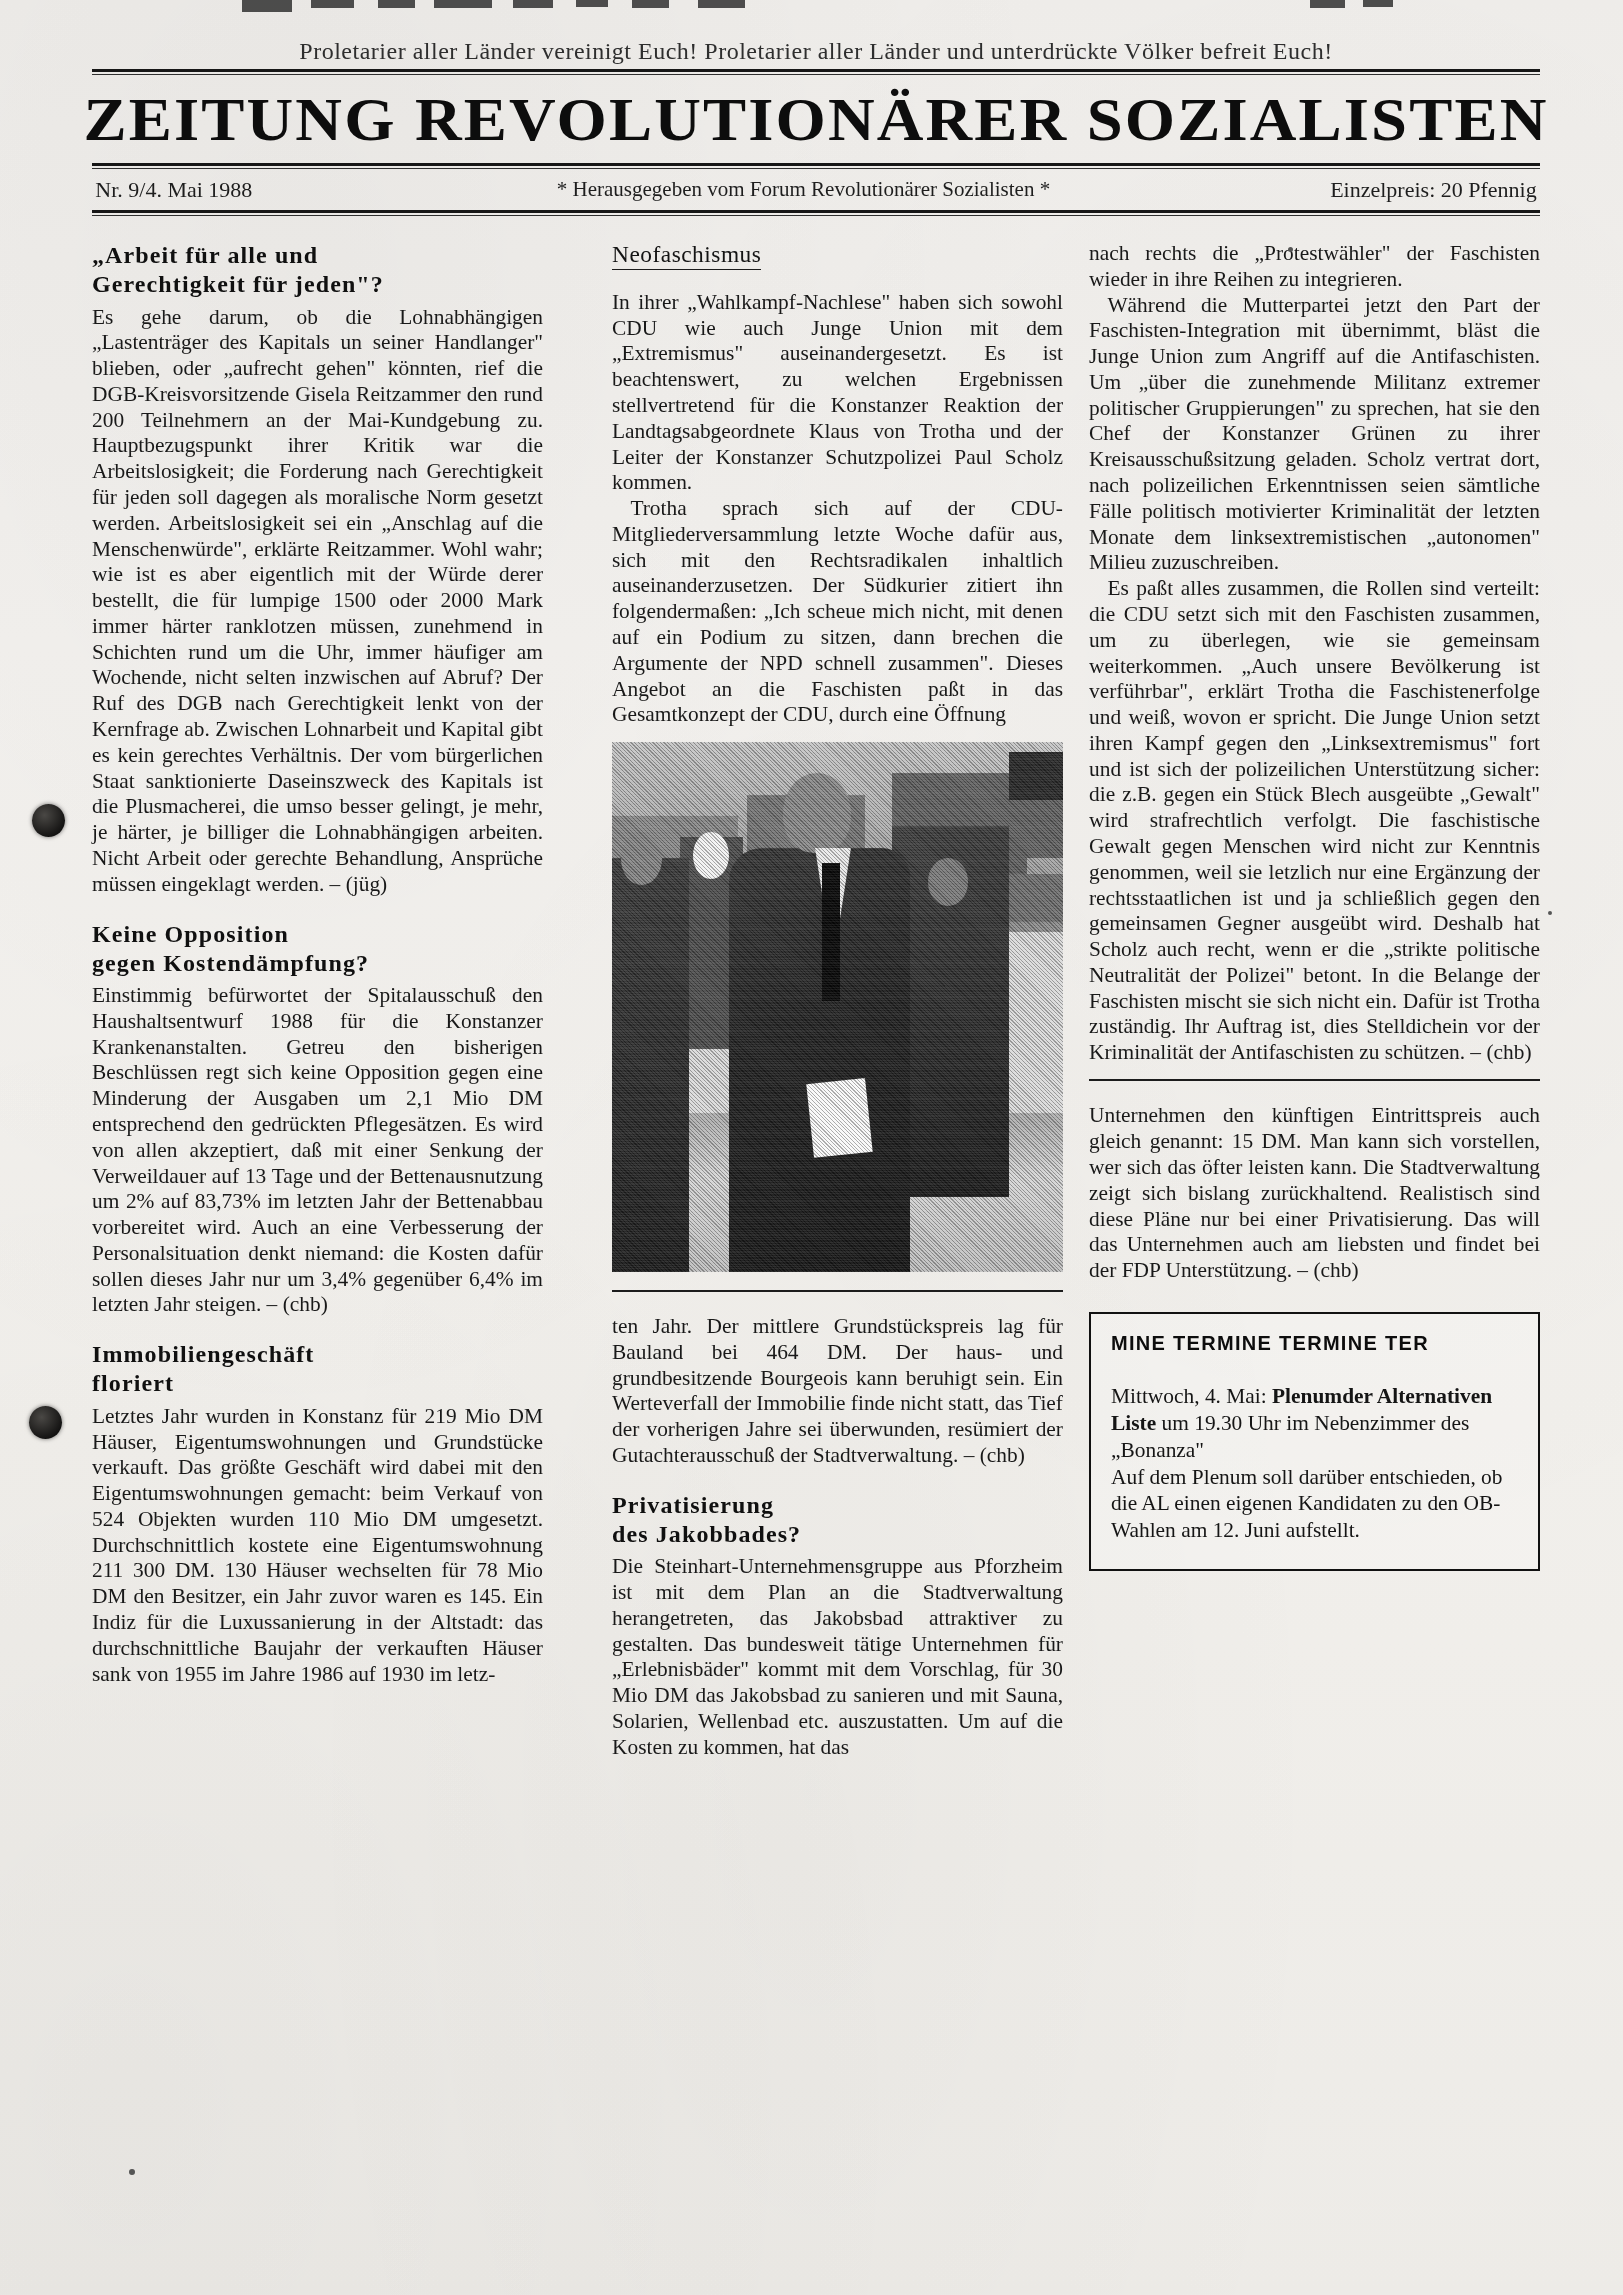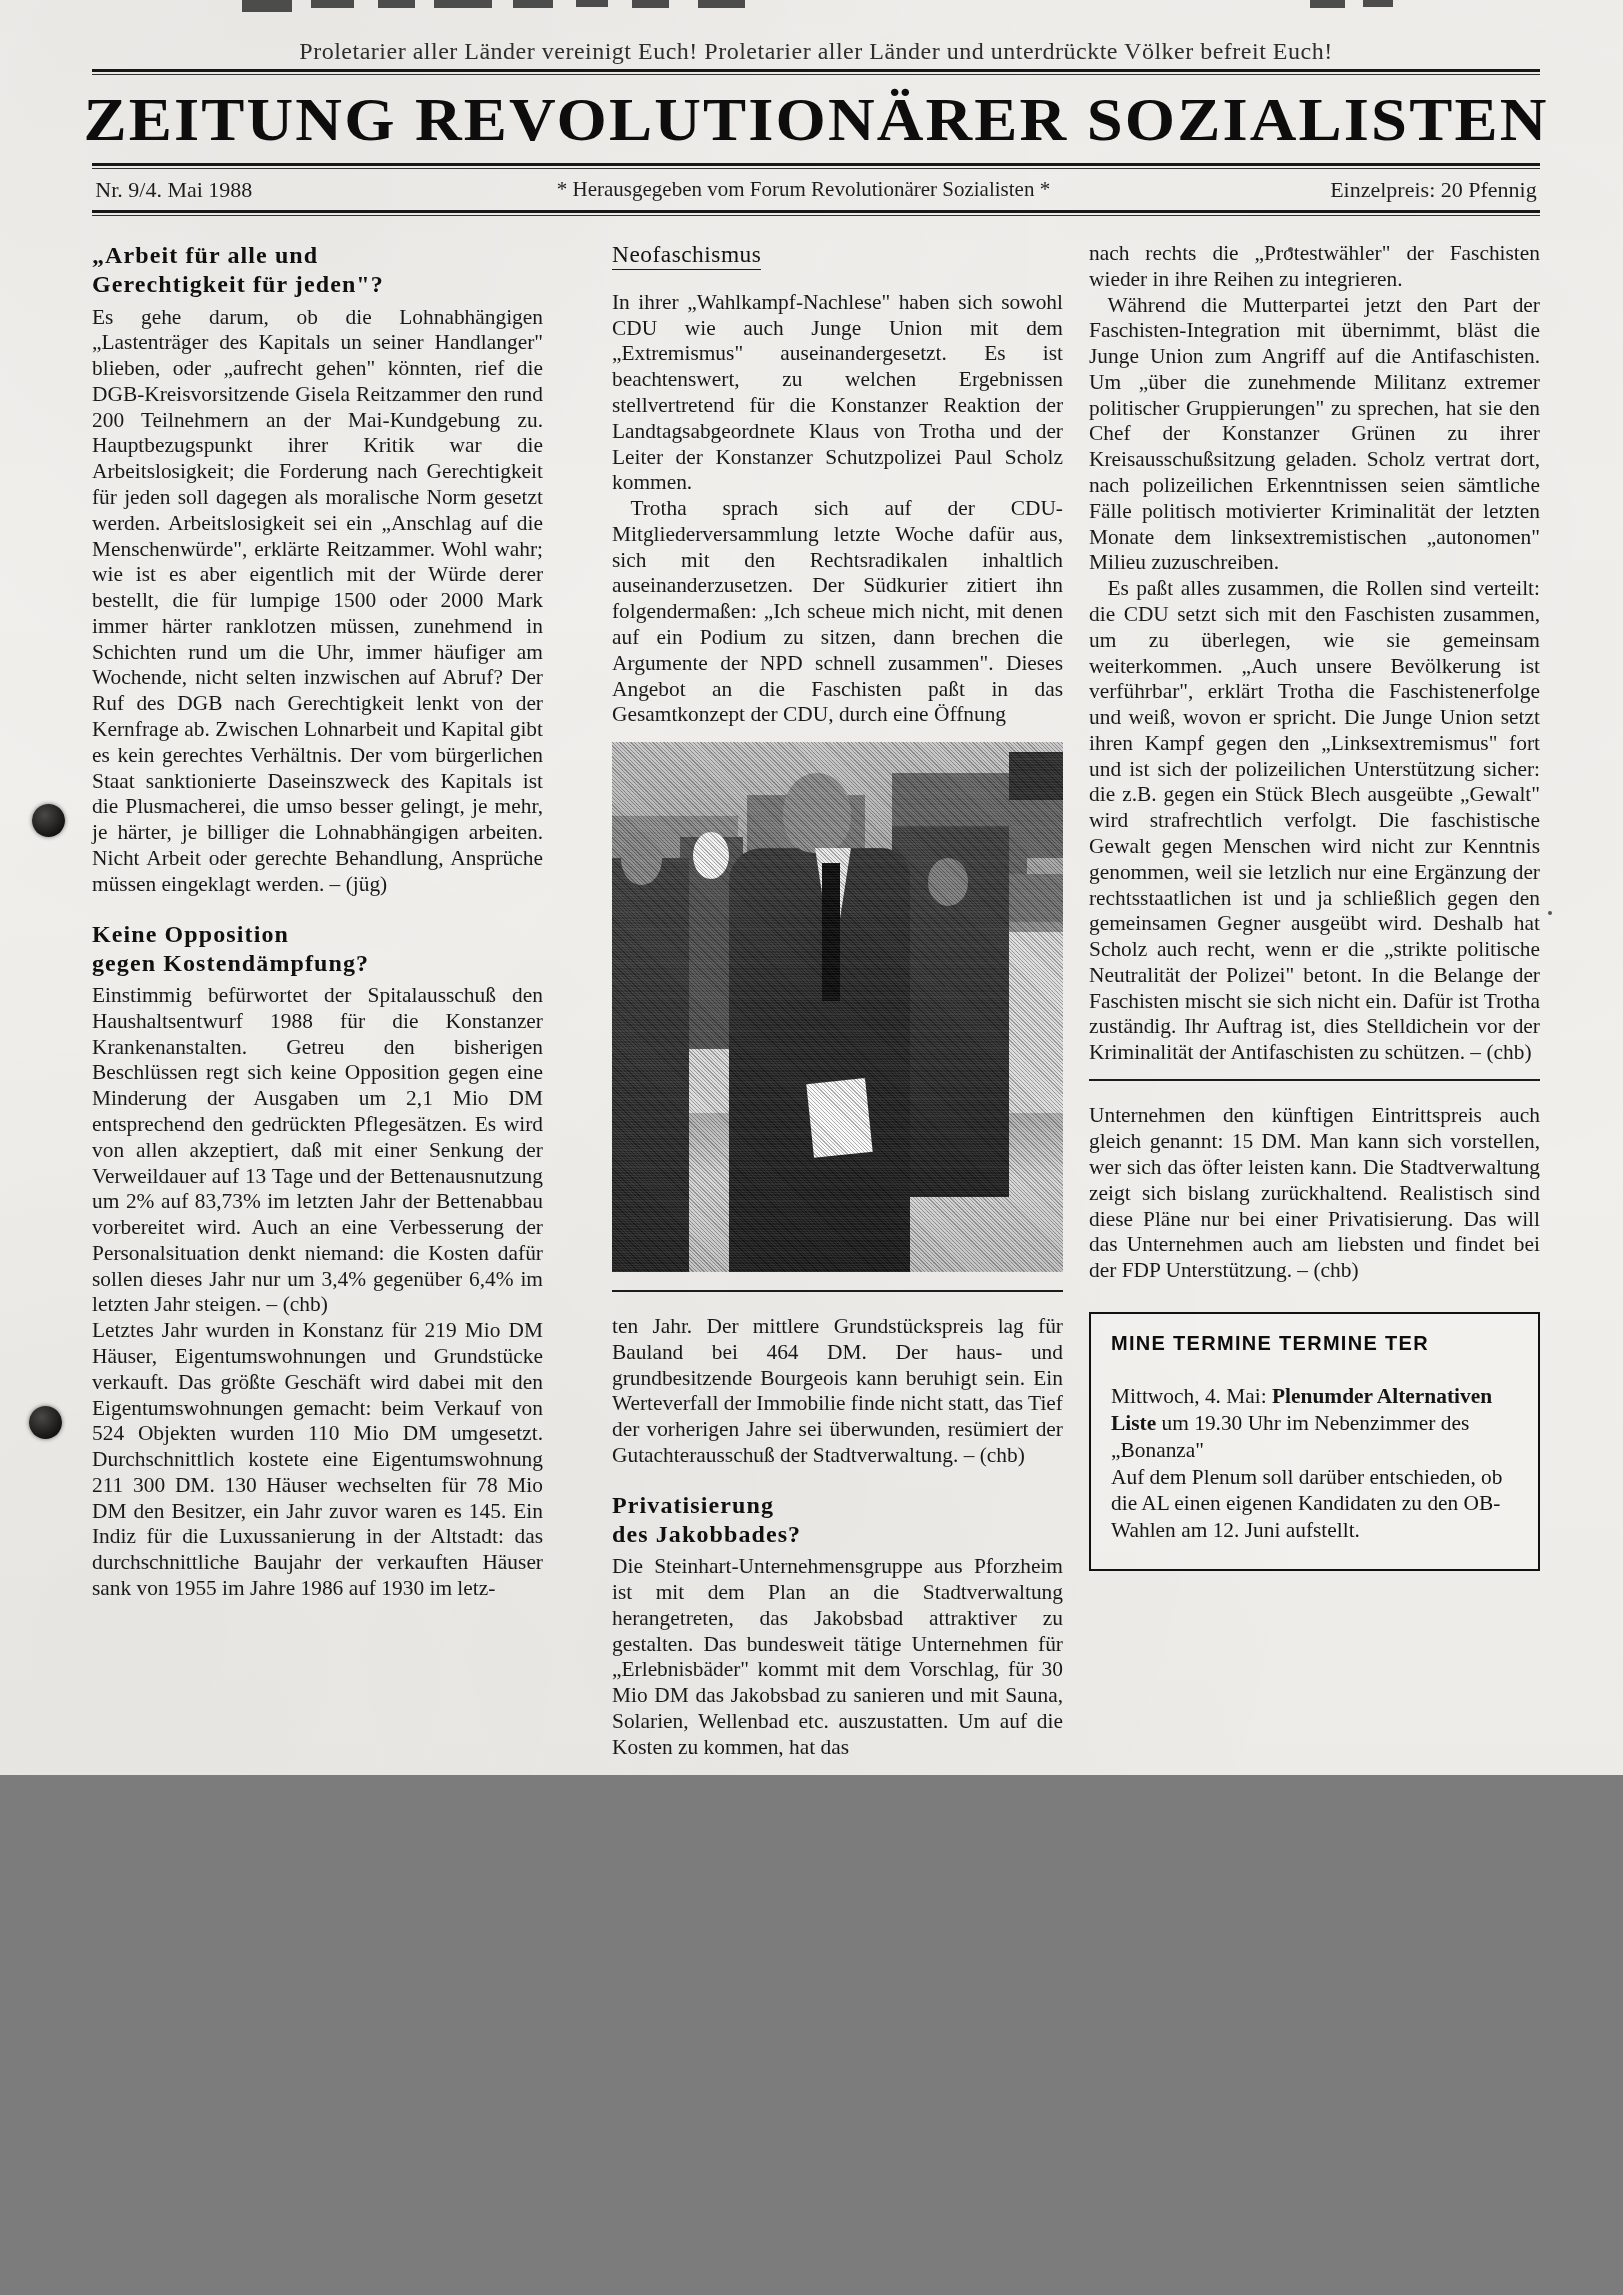--- a/index.html
+++ b/index.html
@@ -4,21 +4,21 @@
 <title>Zeitung Revolutionärer Sozialisten</title>
 <style>
   html, body {
     margin: 0;
     padding: 0;
     background: #7c7c7c;
   }
   .page {
     position: relative;
     width: 1624px;
-    height: 1775px;
+    height: 2295px;
     margin: 0 auto;
     background: #f2f0ec;
     box-sizing: border-box;
     overflow: hidden;
     font-family: "Liberation Serif", "DejaVu Serif", serif;
     color: #151515;
     
     background-image:
       radial-gradient(ellipse at 18% 12%, rgba(0,0,0,0.030) 0%, rgba(0,0,0,0) 42%),
       radial-gradient(ellipse at 82% 30%, rgba(0,0,0,0.026) 0%, rgba(0,0,0,0) 40%),
@@ -343,20 +343,24 @@
 
       <div>
         <div class="head-center head-spacer-top">
           <span>Keine Opposition</span><br>
           <span>gegen Kostendämpfung?</span>
         </div>
         <p class="para">Einstimmig befürwortet der Spitalausschuß den Haushaltsentwurf 1988 für die Konstanzer Krankenanstalten. Getreu den bisherigen Beschlüssen regt sich keine Opposition gegen eine Minderung der Ausgaben um 2,1 Mio DM entsprechend den gedrückten Pflegesätzen. Es wird von allen akzeptiert, daß mit einer Senkung der Verweildauer auf 13 Tage und der Bettenausnutzung um 2% auf 83,73% im letzten Jahr der Bettenabbau vorbereitet wird. Auch an eine Verbesserung der Personalsituation denkt niemand: die Kosten dafür sollen dieses Jahr nur um 3,4% gegenüber 6,4% im letzten Jahr steigen. – (chb)</p>
       </div>
 
       <div>
+        <div class="head-center head-spacer-top">
+          <span>Immobiliengeschäft</span><br>
+          <span>floriert</span>
+        </div>
         <p class="para">Letztes Jahr wurden in Konstanz für 219 Mio DM Häuser, Eigentumswohnungen und Grundstücke verkauft. Das größte Geschäft wird dabei mit den Eigentumswohnungen gemacht: beim Verkauf von 524 Objekten wurden 110 Mio DM umgesetzt. Durchschnittlich kostete eine Eigentumswohnung 211 300 DM. 130 Häuser wechselten für 78 Mio DM den Besitzer, ein Jahr zuvor waren es 145. Ein Indiz für die Luxussanierung in der Altstadt: das durchschnittliche Baujahr der verkauften Häuser sank von 1955 im Jahre 1986 auf 1930 im letz-</p>
       </div>
 
     </div>
 
     <div class="col col-mid">
 
       <div class="kicker">Neofaschismus</div>
 
       <div style="height:1.7px;"></div>

